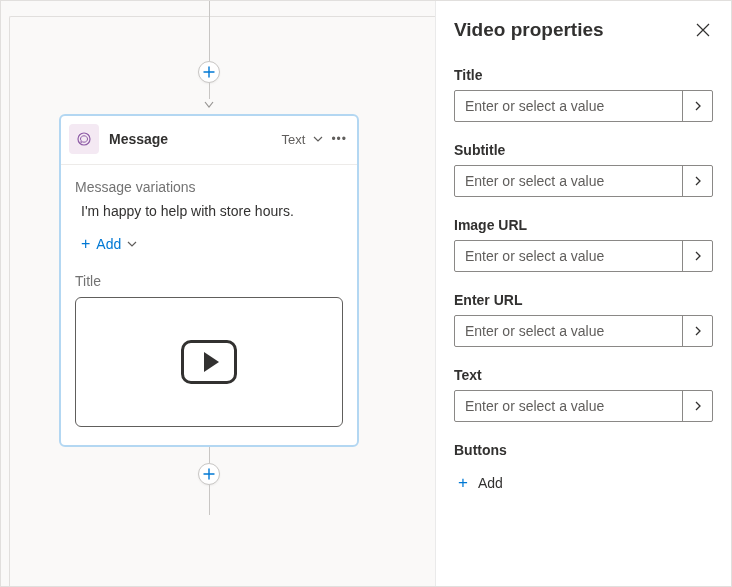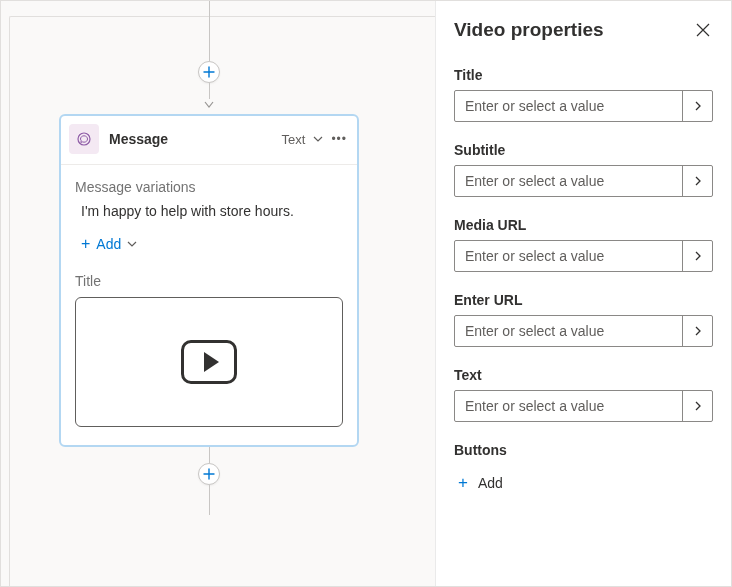--- a/index.html
+++ b/index.html
@@ -336,21 +336,21 @@
         <input class="field-input" placeholder="Enter or select a value" style="">
         <div class="field-chevron">
           <svg viewBox="0 0 10 10">
               <path d="M3 1l4 4-4 4" fill="none" stroke="#323130" stroke-width="1.3"></path>
             </svg>
         </div>
       </div>
     </div>
 
     <div class="field-group">
-      <label class="field-label">Media URL</label>
+      <label class="field-label">Image URL</label>
       <div class="field-input-wrap">
         <input class="field-input" placeholder="Enter or select a value" style="">
         <div class="field-chevron">
           <svg viewBox="0 0 10 10">
               <path d="M3 1l4 4-4 4" fill="none" stroke="#323130" stroke-width="1.3"></path>
             </svg>
         </div>
       </div>
     </div>
 

